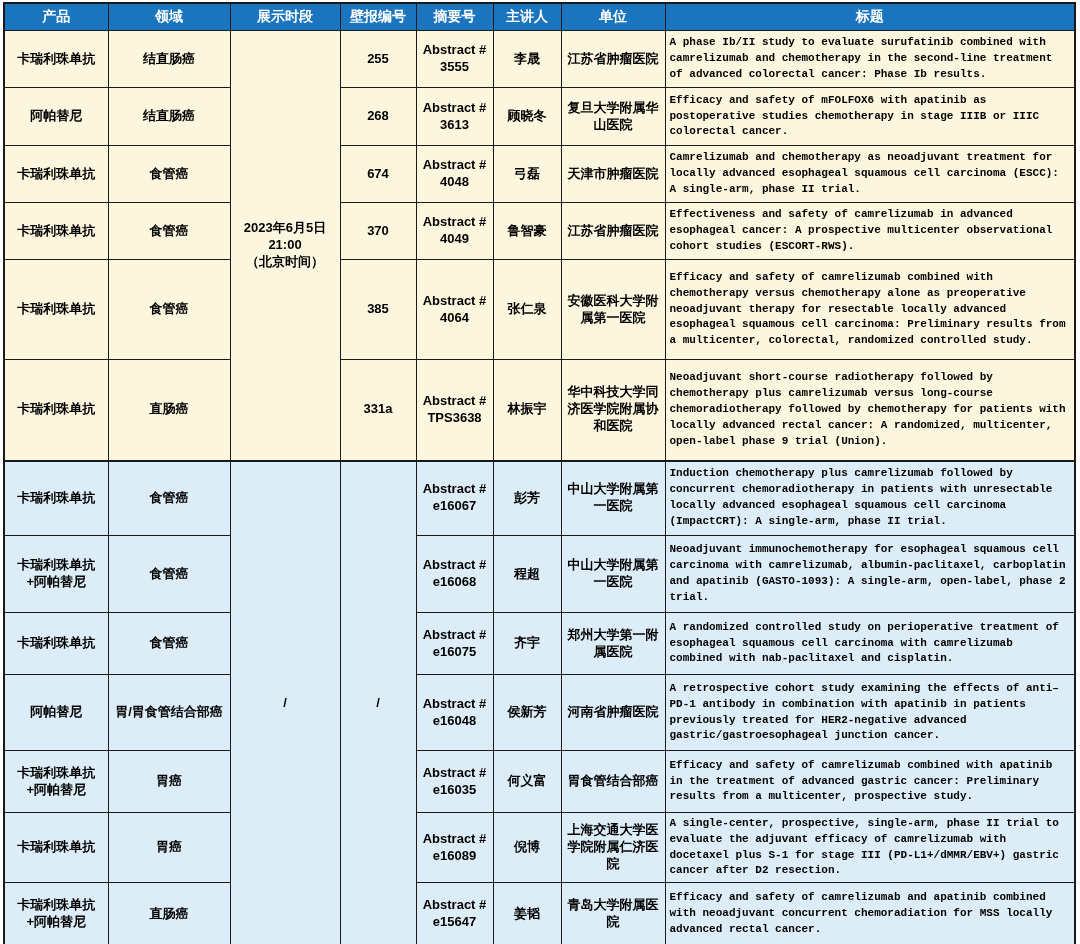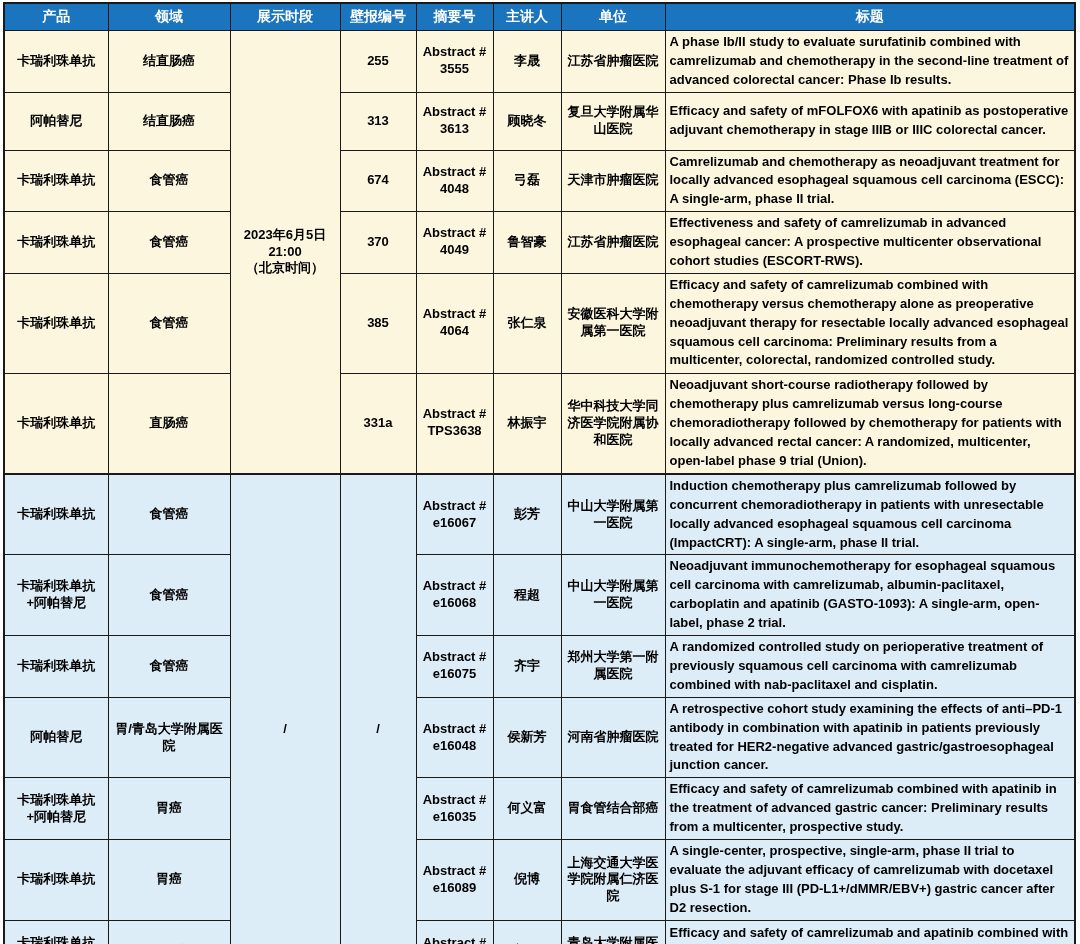--- a/index.html
+++ b/index.html
@@ -41,21 +41,22 @@
     line-height:1.3;
   }
   tr.s1 td{background:var(--s1-bg);}
   tr.s2 td{background:var(--s2-bg);}
   tr.s2-first td{border-top:2px solid var(--grid);}
   td.title{
     text-align:left;
     white-space:normal;
     padding:2px 5px 2px 4px;
     line-height:1.45;
-    font-size:13px;
+    font-size:11px;
+    font-family:Liberation Mono, monospace;
   }
 </style>
 </head>
 <body>
 
 <div class="wrap">
 <table>
   <colgroup>
     <col style="width:104px">
         <col style="width:122px">
@@ -89,26 +90,26 @@
       <td>255</td>
       <td>Abstract #
 3555</td>
       <td>李晟</td>
       <td>江苏省肿瘤医院</td>
       <td class="title">A phase Ib/II study to evaluate surufatinib combined with camrelizumab and chemotherapy in the second-line treatment of advanced colorectal cancer: Phase Ib results.</td>
     </tr>
     <tr class="s1" style="height:58px">
       <td>阿帕替尼</td>
       <td>结直肠癌</td>
-      <td>313</td>
+      <td>268</td>
       <td>Abstract #
 3613</td>
       <td>顾晓冬</td>
       <td>复旦大学附属华山医院</td>
-      <td class="title">Efficacy and safety of mFOLFOX6 with apatinib as postoperative adjuvant chemotherapy in stage IIIB or IIIC colorectal cancer.</td>
+      <td class="title">Efficacy and safety of mFOLFOX6 with apatinib as postoperative studies chemotherapy in stage IIIB or IIIC colorectal cancer.</td>
     </tr>
     <tr class="s1" style="height:57px">
       <td>卡瑞利珠单抗</td>
       <td>食管癌</td>
       <td>674</td>
       <td>Abstract #
 4048</td>
       <td>弓磊</td>
       <td>天津市肿瘤医院</td>
       <td class="title">Camrelizumab and chemotherapy as neoadjuvant treatment for locally advanced esophageal squamous cell carcinoma (ESCC): A single-arm, phase II trial.</td>
@@ -165,25 +166,25 @@
       <td>中山大学附属第一医院</td>
       <td class="title">Neoadjuvant immunochemotherapy for esophageal squamous cell carcinoma with camrelizumab, albumin-paclitaxel, carboplatin and apatinib (GASTO-1093): A single-arm, open-label, phase 2 trial.</td>
     </tr>
     <tr class="s2" style="height:62px">
       <td>卡瑞利珠单抗</td>
       <td>食管癌</td>
       <td>Abstract #
 e16075</td>
       <td>齐宇</td>
       <td>郑州大学第一附属医院</td>
-      <td class="title">A randomized controlled study on perioperative treatment of previously squamous cell carcinoma with camrelizumab combined with nab-paclitaxel and cisplatin.</td>
+      <td class="title">A randomized controlled study on perioperative treatment of esophageal squamous cell carcinoma with camrelizumab combined with nab-paclitaxel and cisplatin.</td>
     </tr>
     <tr class="s2" style="height:76px">
       <td>阿帕替尼</td>
-      <td>胃/青岛大学附属医院</td>
+      <td>胃/胃食管结合部癌</td>
       <td>Abstract #
 e16048</td>
       <td>侯新芳</td>
       <td>河南省肿瘤医院</td>
       <td class="title">A retrospective cohort study examining the effects of anti–PD-1 antibody in combination with apatinib in patients previously treated for HER2-negative advanced gastric/gastroesophageal junction cancer.</td>
     </tr>
     <tr class="s2" style="height:62px">
       <td>卡瑞利珠单抗
 +阿帕替尼</td>
       <td>胃癌</td>

